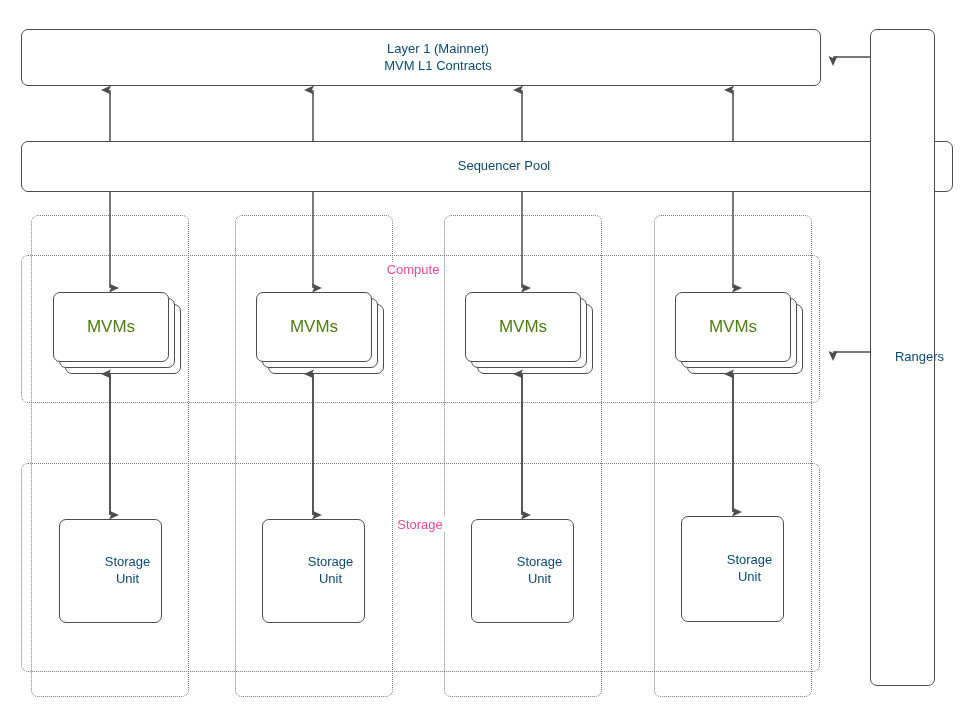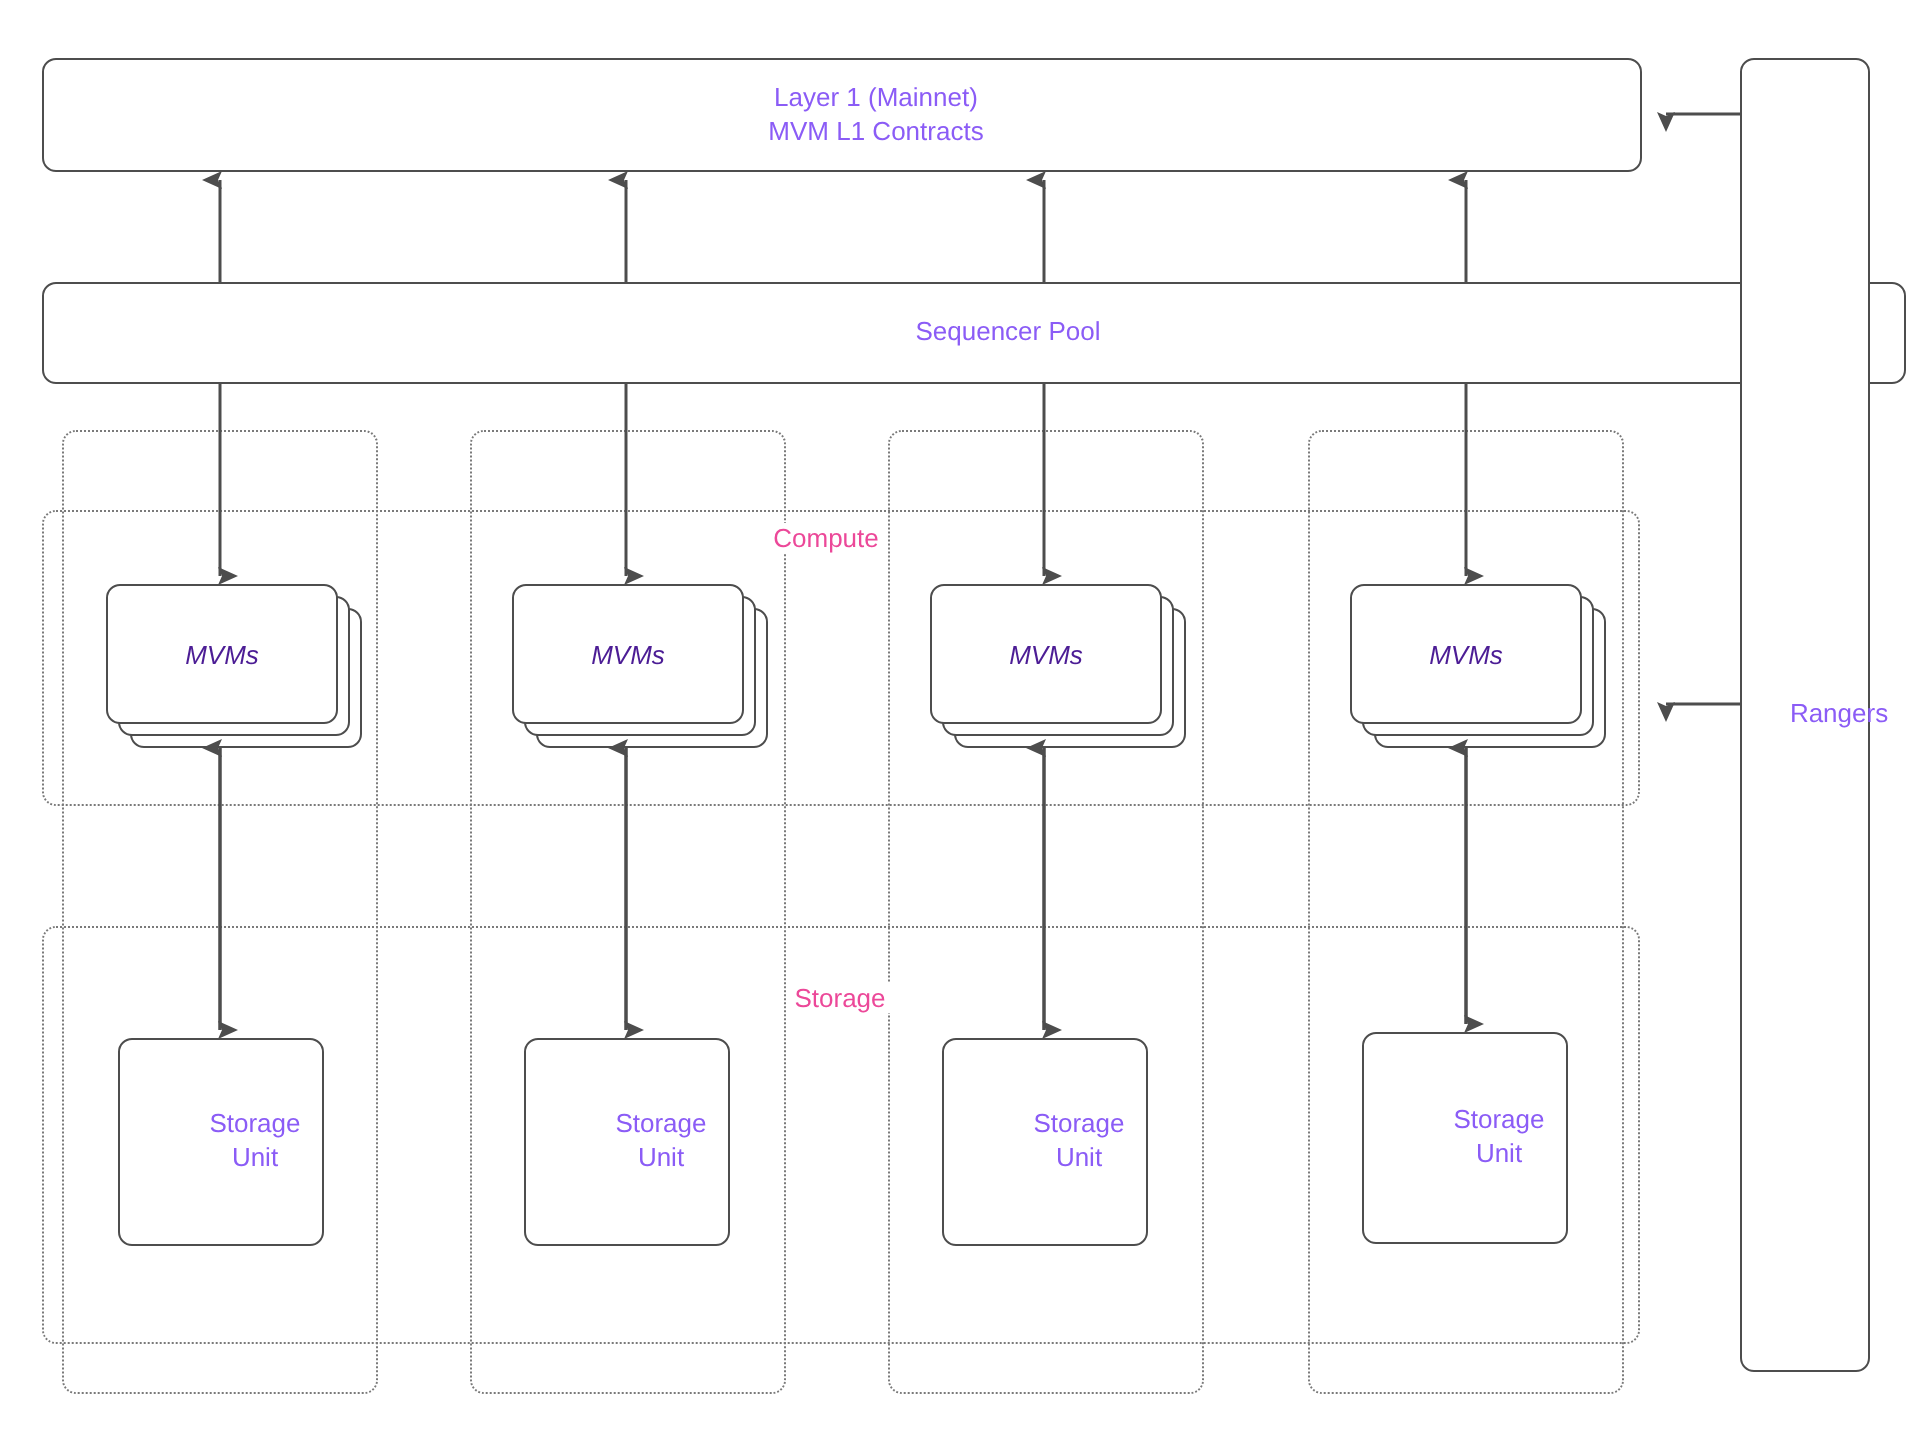--- a/index.html
+++ b/index.html
@@ -18,21 +18,21 @@
   .solid-box {
     position: absolute;
     box-sizing: border-box;
     border: 1.6px solid #4d4d4d;
     border-radius: 7px;
     background: #ffffff;
     display: flex;
     align-items: center;
     justify-content: center;
     text-align: center;
-    color: #8b5cf6;
+    color: #0c4a6e;
     font-size: 13px;
     line-height: 1.28;
     padding-left: 34px;
   }
   .dotted-box {
     position: absolute;
     box-sizing: border-box;
     border: 1.8px dotted #7a7a7a;
     border-radius: 7px;
     background: transparent;
@@ -55,23 +55,22 @@
   }
   .stack-front {
     position: absolute;
     box-sizing: border-box;
     border: 1.6px solid #4d4d4d;
     border-radius: 7px;
     background: #ffffff;
     display: flex;
     align-items: center;
     justify-content: center;
-    color: #4c1d95;
-    font-size: 13px;
-    font-style: italic;
+    color: #4d7c0f;
+    font-size: 17px;
   }
   svg.arrows {
     position: absolute;
     left: 0;
     top: 0;
     width: 960px;
     height: 720px;
     pointer-events: none;
   }
   .l1-line { display: block; }
@@ -83,21 +82,21 @@
 
   <div class="dotted-box" style="left:31px; top:215px; width:158px; height:482px;"></div>
   <div class="dotted-box" style="left:235px; top:215px; width:158px; height:482px;"></div>
   <div class="dotted-box" style="left:444px; top:215px; width:158px; height:482px;"></div>
   <div class="dotted-box" style="left:654px; top:215px; width:158px; height:482px;"></div>
 
   <div class="dotted-box" style="left:21px; top:255px; width:799px; height:148px;"></div>
   <div class="dotted-box" style="left:21px; top:463px; width:799px; height:209px;"></div>
 
   <div class="group-label" style="left:413px; top:269px;">Compute</div>
-  <div class="group-label" style="left:420px; top:499px;text-align:center;">Storage</div>
+  <div class="group-label" style="left:420px; top:524px;text-align:center;">Storage</div>
 
   <div class="solid-box" style="left:21px; top:29px; width:800px; height:57px; flex-direction:column;">
     <span class="l1-line">Layer 1 (Mainnet)</span>
     <span class="l1-line">MVM L1 Contracts</span>
   </div>
 
   <div class="solid-box" style="left:21px; top:141px; width:932px; height:51px;">
     <span>Sequencer Pool</span>
   </div>
 

